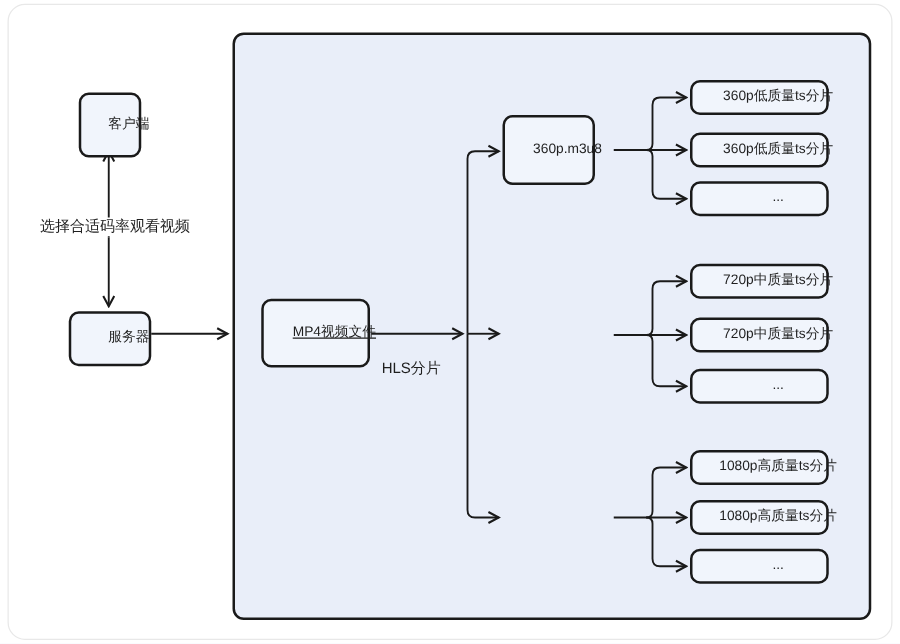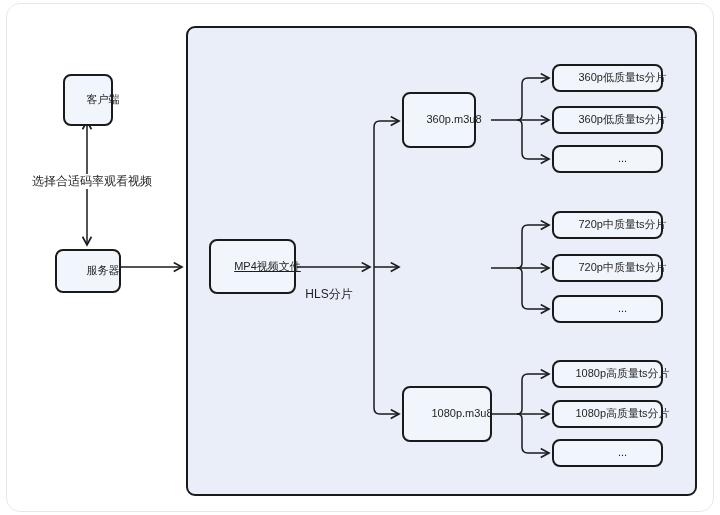--- a/index.html
+++ b/index.html
@@ -86,21 +86,20 @@
 
   <div class="node" style="left:48px;top:245px;width:66px;height:44px;">服务器</div>
 
   <div class="edge-label masked" style="left:22px;top:170px;width:122px;">选择合适码率观看视频</div>
 
   <div class="edge-label" style="left:297px;top:256px;width:50px;margin-top:27px;">HLS分片</div>
 
   <div class="node" style="left:202px;top:235px;width:87px;height:55px;text-decoration:underline;">MP4视频文件</div>
 
   <div class="node" style="left:395px;top:88px;width:74px;height:56px;">360p.m3u8</div>
-  <div class="node" style="left:395px;top:382px;width:90px;height:56px;">1080p.m3u8</div>
 
   <div class="node" style="left:545px;top:60px;width:111px;height:28px;">360p低质量ts分片</div>
   <div class="node" style="left:545px;top:102px;width:111px;height:28px;">360p低质量ts分片</div>
   <div class="node" style="left:545px;top:141px;width:111px;height:28px;">...</div>
 
   <div class="node" style="left:545px;top:207px;width:111px;height:28px;">720p中质量ts分片</div>
   <div class="node" style="left:545px;top:250px;width:111px;height:28px;">720p中质量ts分片</div>
   <div class="node" style="left:545px;top:291px;width:111px;height:28px;">...</div>
 
   <div class="node" style="left:545px;top:356px;width:111px;height:28px;">1080p高质量ts分片</div>

